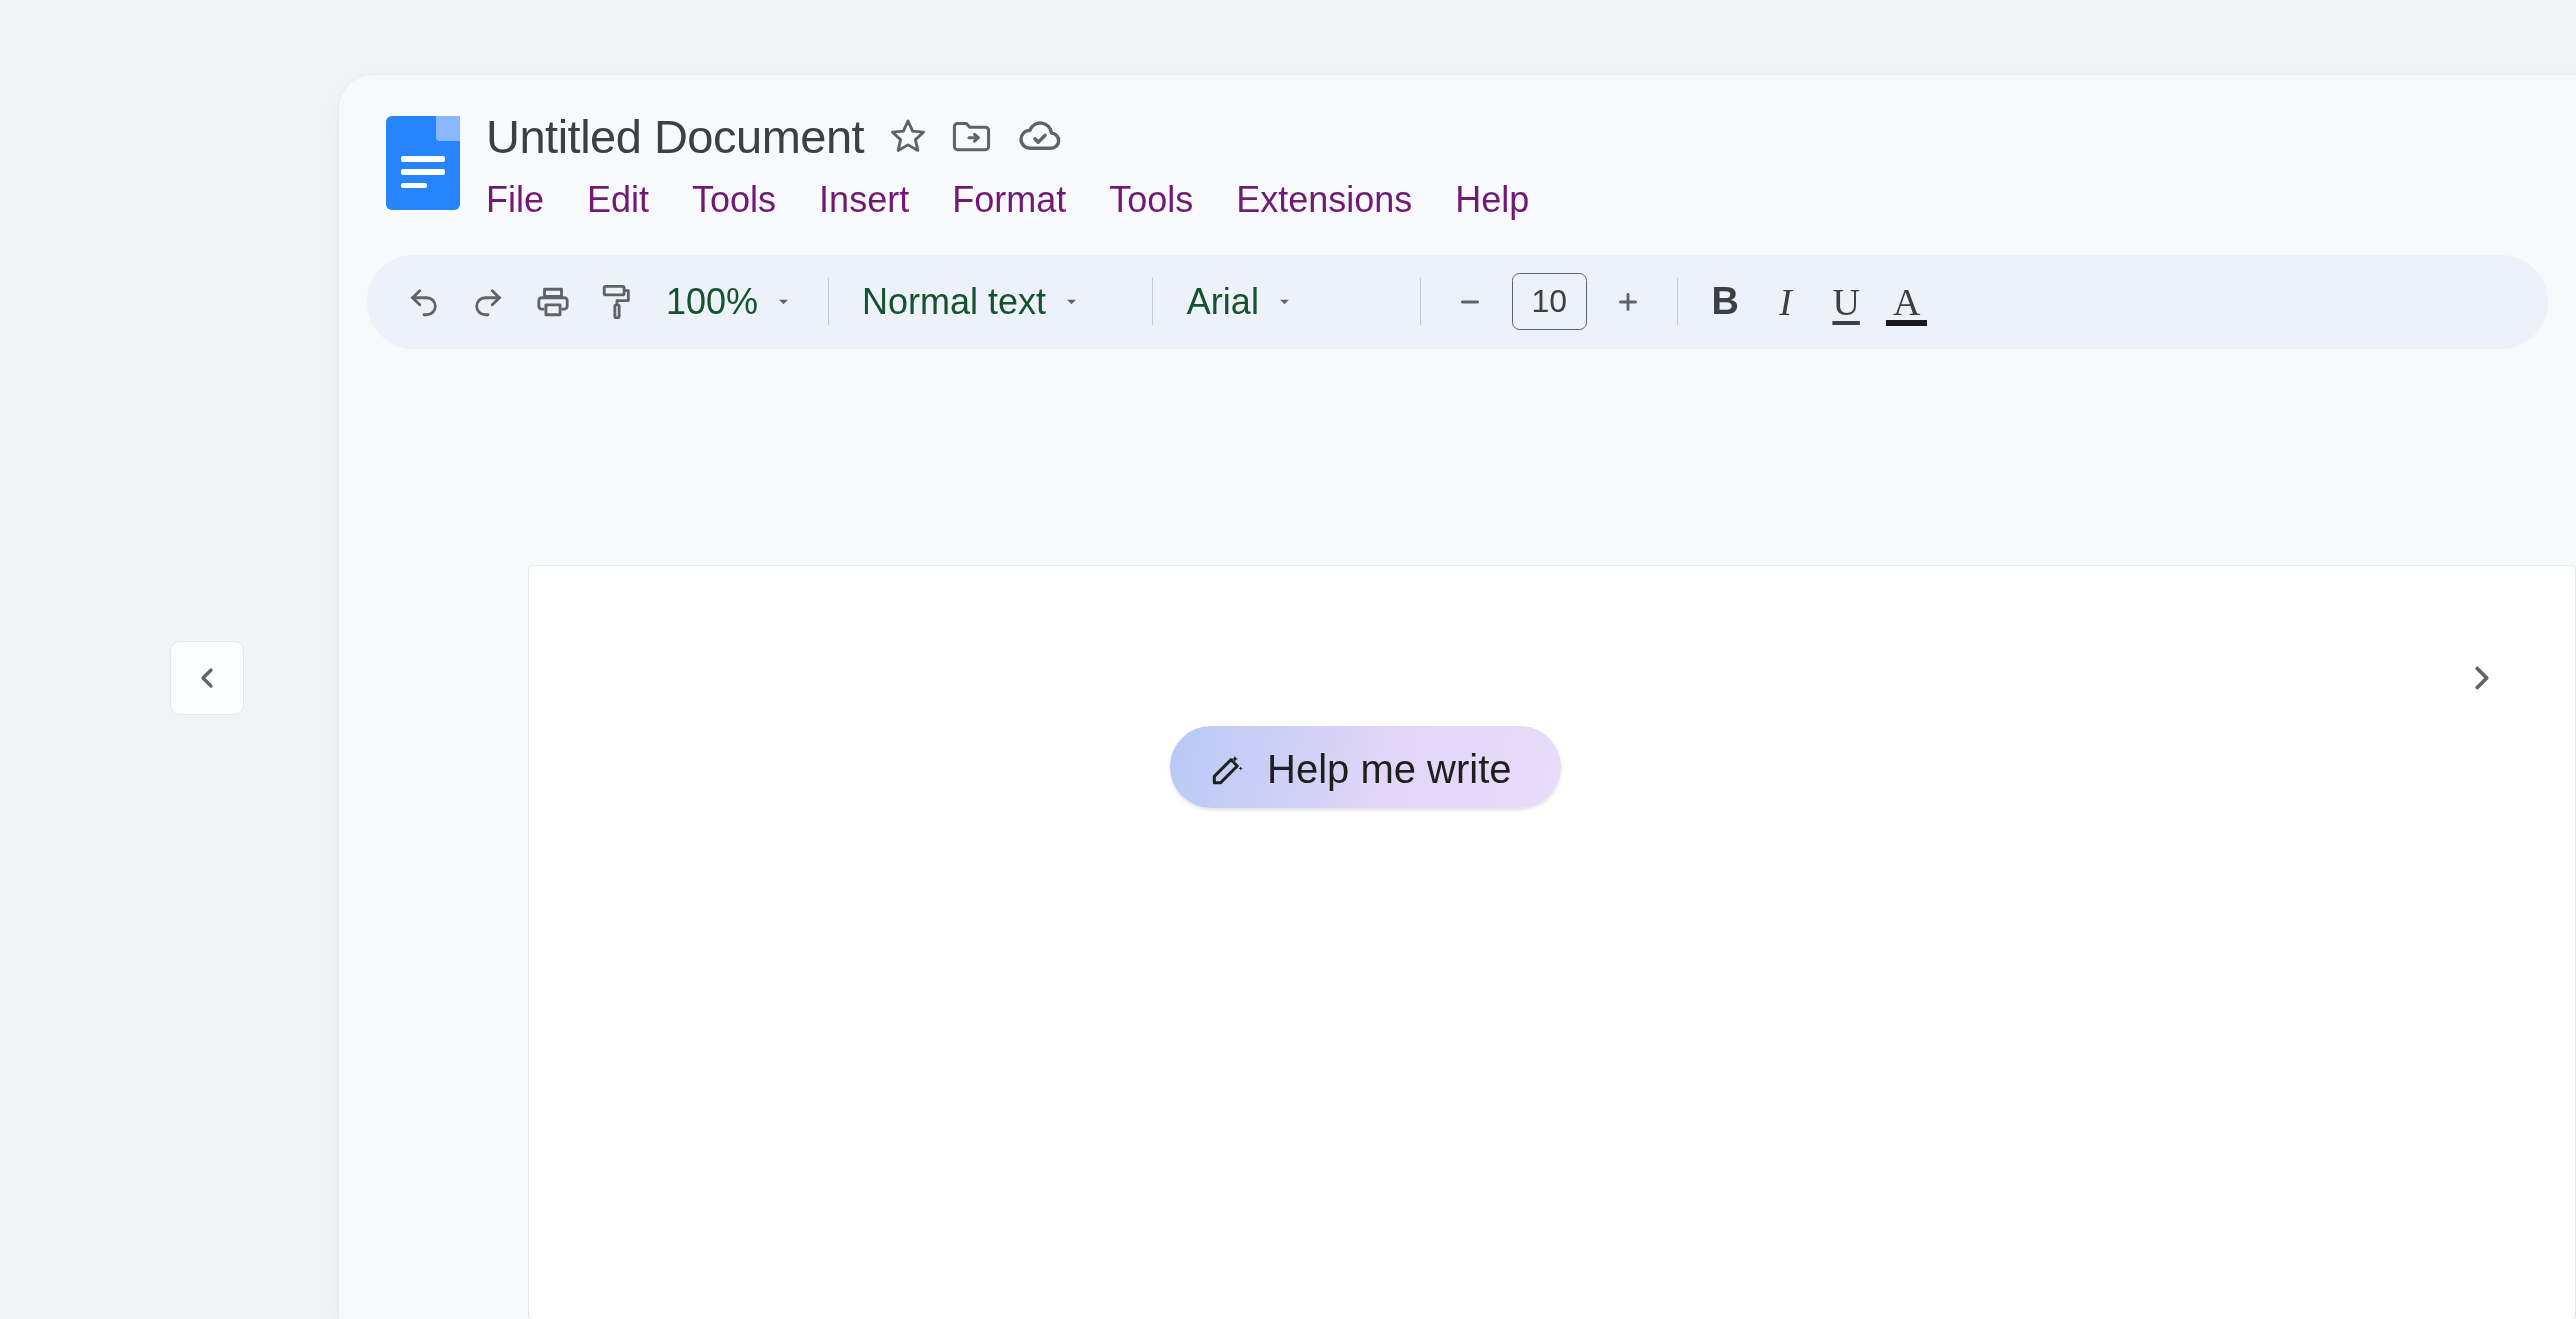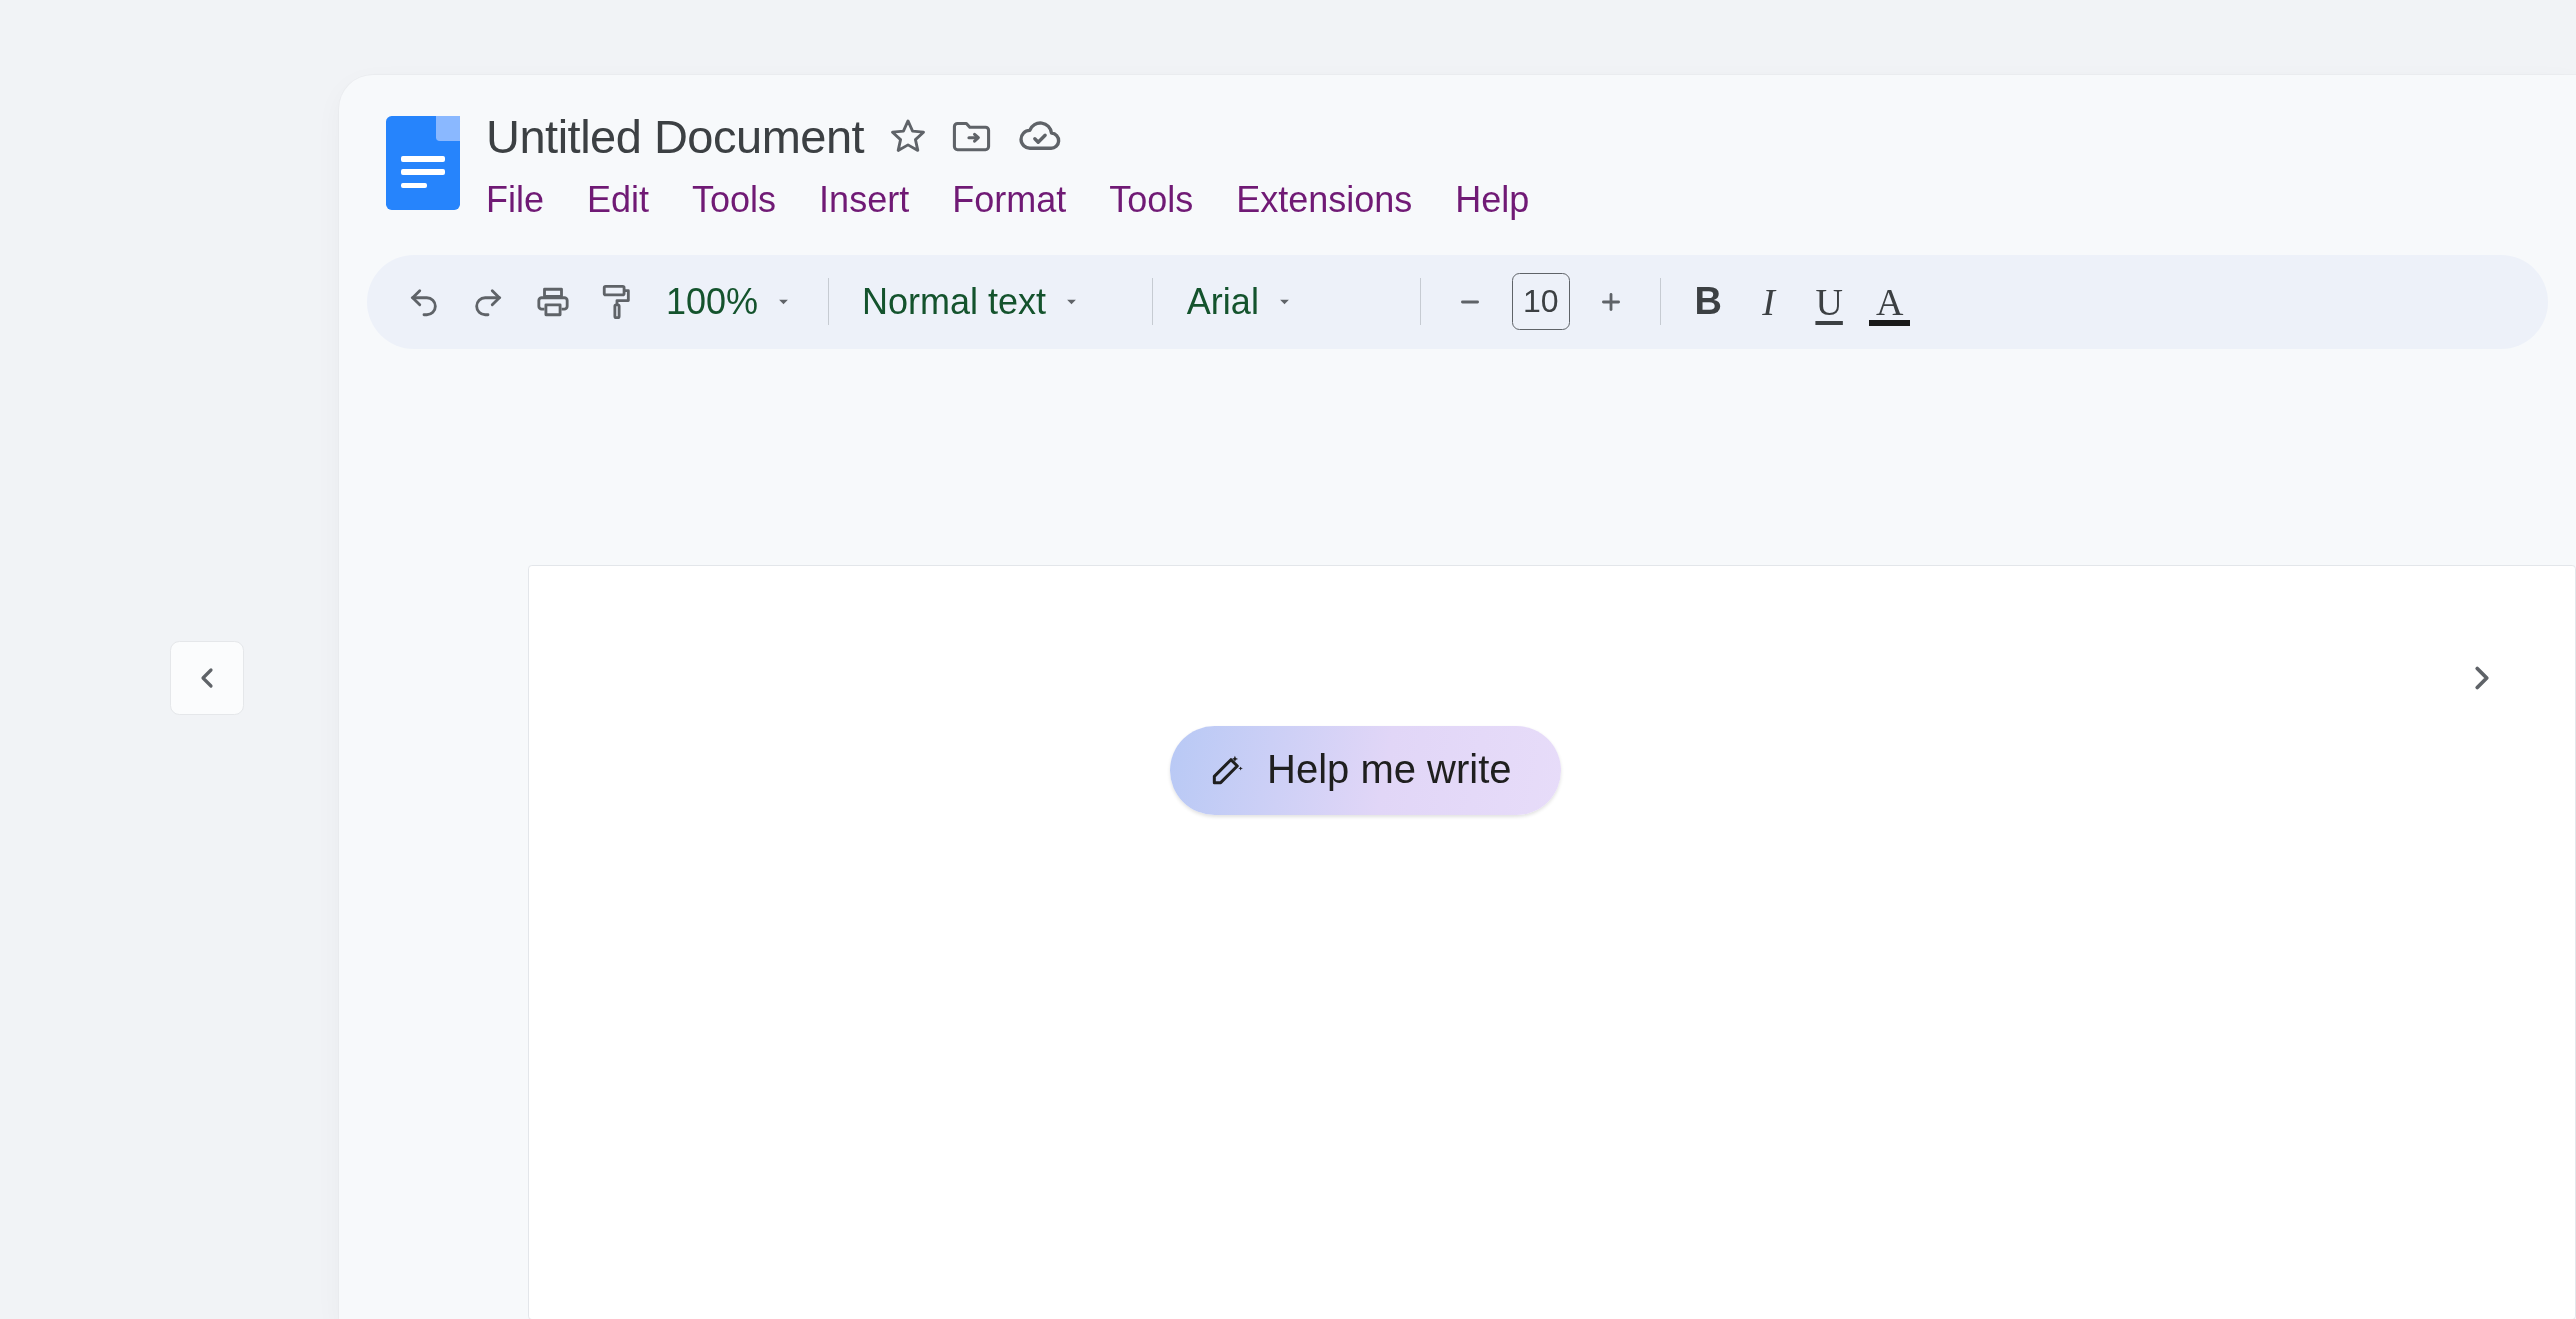--- a/index.html
+++ b/index.html
@@ -120,21 +120,21 @@
   .tb-combo {
     display: flex; align-items: center; gap: 15px;
     padding: 0 13px;
     font-size: 36px;
     color: #14532d;
     flex: 0 0 auto;
   }
   .tb-combo .caret { color: #5f6368; }
   .fontsize-group { display: flex; align-items: center; gap: 13px; flex: 0 0 auto; }
   .fs-box {
-    width: 58px; height: 57px;
+    width: 75px; height: 57px;
     border: 1.9px solid #5f6368;
     border-radius: 7.5px;
     display: flex; align-items: center; justify-content: center;
     font-size: 32px;
     text-align: center;
   }
   .fmt-btn {
     width: 53px; height: 57px;
     display: flex; align-items: center; justify-content: center;
     font-size: 38px;
@@ -164,21 +164,21 @@
     border: 0.9px solid #e3e6ea;
   }
 
   .help-pill {
     position: absolute;
     left: 641px;
     top: 160px;
     display: flex;
     align-items: center;
     gap: 21px;
-    padding: 21px 49px 23px 38px;
+    padding: 21px 49px 16px 38px;
     background: linear-gradient(100deg, #b8c9f5 0%, #e1d6f7 55%, #e7dcf9 100%);
     border-radius: 75px;
     font-size: 40px;
     color: #1f1f1f;
     box-shadow: 0 1.9px 3.8px rgba(0,0,0,0.12);
   }
   .help-pill svg { display:block; }
 
   
   .outline-left, .outline-right {

